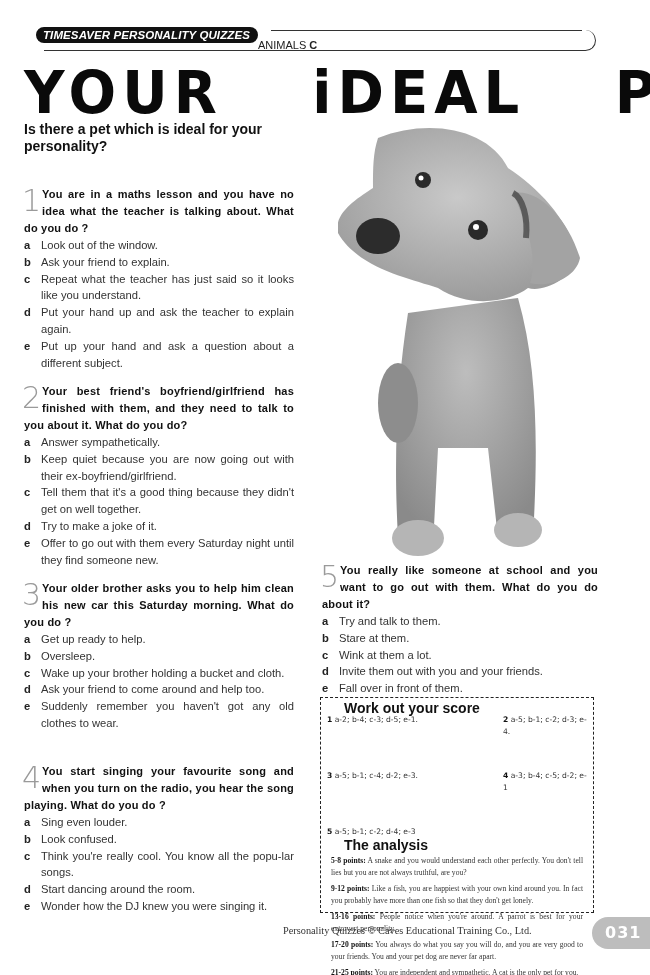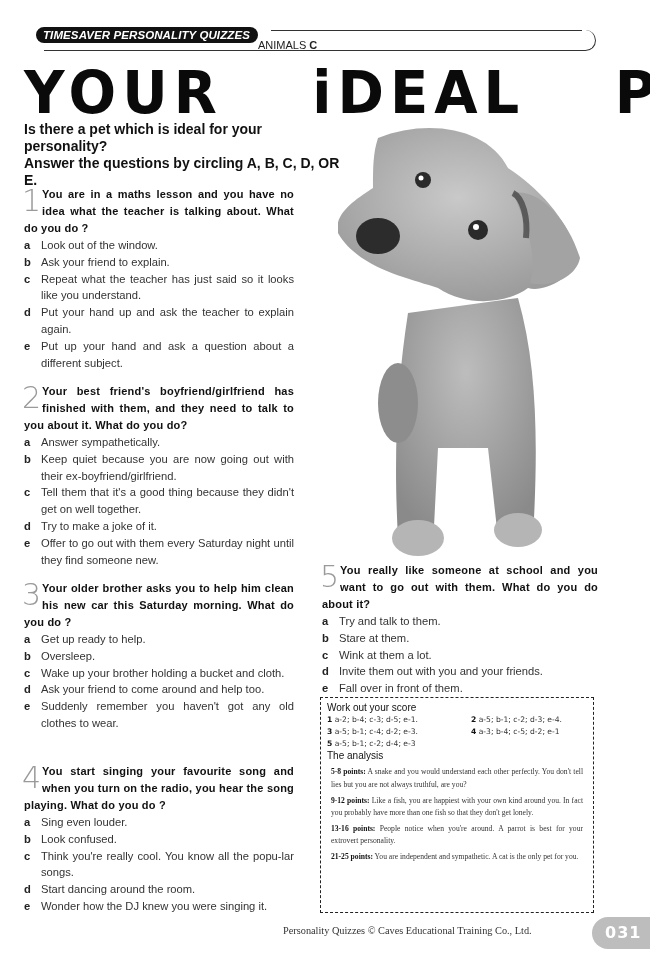--- a/index.html
+++ b/index.html
@@ -40,22 +40,22 @@
   #q2 { left:24px; top:383px; width:270px; }
   #q3 { left:24px; top:580px; width:270px; }
   #q4 { left:24px; top:763px; width:270px; }
   #q5 { left:322px; top:562px; width:276px; }
 
   .dog { position:absolute; left:338px; top:118px; width:250px; height:442px; }
 
   .scorebox { position:absolute; left:320px; top:697px; width:274px; height:216px;
          border:1.4px dashed #222; padding:4px 6px 0 6px; box-sizing:border-box;
          font-family:"DejaVu Sans", sans-serif; font-size:7.6px; line-height:12.1px; color:#333; }
-  .scorebox .h { font-family:"Liberation Sans", sans-serif; font-weight:normal; font-size:10px; color:#111; }
-  .key-grid { display:grid; grid-template-columns:144px 1fr; }
+  .scorebox .h { font-family:"Liberation Sans", sans-serif; font-weight:bold; font-size:14px; color:#111;margin-left:17px; }
+  .key-grid { display:grid; grid-template-columns:144px 1fr;gap:32px; }
   .key-grid b { color:#111; }
   .analysis p { margin:4px; text-align:justify;font-family:Liberation Serif, serif; }
   .analysis b { color:#111; font-weight:bold; }
 
   .footer { position:absolute; left:283px; top:925px; font-family:Liberation Serif, serif;
          font-size:10.3px; color:#333; white-space:nowrap; }
   .page-tab { position:absolute; left:592px; top:917px; width:70px; height:32px; border-radius:16px 0 0 16px;
          background:#bdbdbd; color:#fff; font-family:"DejaVu Sans", sans-serif; font-weight:bold;
          font-size:16px; line-height:32px; padding-left:13px; box-sizing:border-box; letter-spacing:1px; }
 </style>
@@ -70,21 +70,20 @@
 </div>
 
 <div class="title">
   <span>YOUR</span>
   <span style="margin-left:64px">iDEAL</span>
   <span style="margin-left:64px">PET</span>
 </div>
 
 <div class="intro">
   <div>Is there a pet which is ideal for your personality?</div>
-  <div>Answer the questions by circling A, B, C, D, OR E.</div>
 </div>
 
 <svg class="dog" viewBox="0 0 250 442">
   <defs>
     <radialGradient id="fur" cx="50%" cy="40%" r="60%">
       <stop offset="0%" stop-color="#c9c9c9"></stop>
       <stop offset="100%" stop-color="#9c9c9c"></stop>
     </radialGradient>
     <radialGradient id="fur2" cx="50%" cy="30%" r="70%">
       <stop offset="0%" stop-color="#bdbdbd"></stop>
@@ -170,18 +169,19 @@
     <div><b>2</b> <span>a-5; b-1; c-2; d-3; e-4.</span></div>
     <div><b>3</b> <span>a-5; b-1; c-4; d-2; e-3.</span></div>
     <div><b>4</b> <span>a-3; b-4; c-5; d-2; e-1</span></div>
     <div><b>5</b> <span>a-5; b-1; c-2; d-4; e-3</span></div>
   </div>
   <div class="h">The analysis</div>
   <div class="analysis">
     <p><b>5-8 points:</b> <span>A snake and you would understand each other perfectly. You don't tell lies but you are not always truthful, are you?</span></p>
     <p><b>9-12 points:</b> <span>Like a fish, you are happiest with your own kind around you. In fact you probably have more than one fish so that they don't get lonely.</span></p>
     <p><b>13-16 points:</b> <span>People notice when you're around. A parrot is best for your extrovert personality.</span></p>
+    <p><b>17-20 points:</b> <span>You always do what you say you will do, and you are very good to your friends. You and your pet dog are never far apart.</span></p>
     <p><b>21-25 points:</b> <span>You are independent and sympathetic. A cat is the only pet for you.</span></p>
   </div>
 </div>
 
 <div class="footer">Personality Quizzes © Caves Educational Training Co., Ltd.</div>
 <div class="page-tab">031</div>
 
 </body></html>

